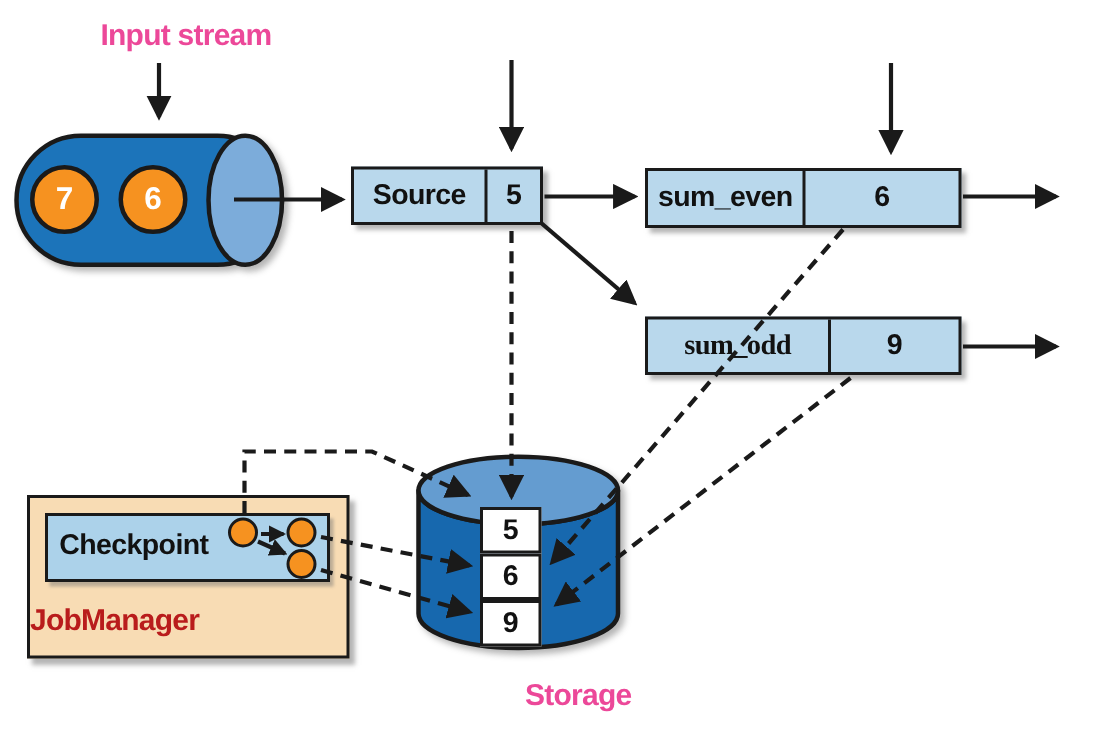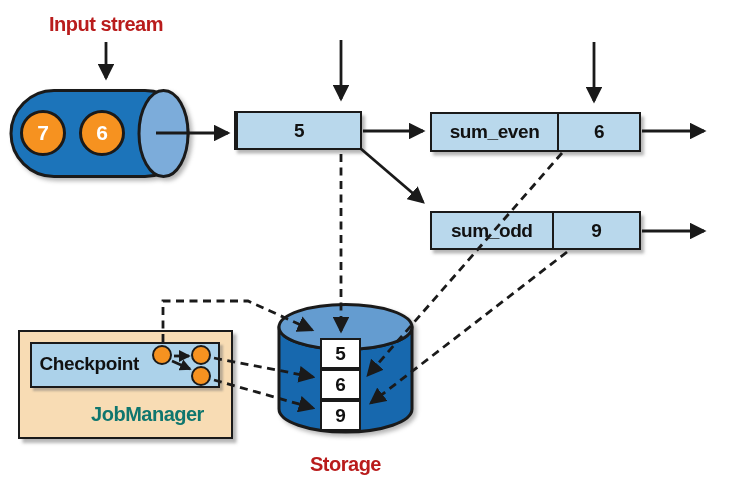--- a/index.html
+++ b/index.html
@@ -21,22 +21,22 @@
   }
   #shapes-layer { z-index: 0; }
   #lines-layer  { z-index: 3; }
   .cyl-shadow { filter: drop-shadow(3px 3.5px 2px rgba(90,90,90,.45)); }
 
   .diagram-label {
     position: absolute;
     font-size: 20px;
     font-weight: 700;
     letter-spacing: -0.5px;
-    text-align: center;
-    color: #b91c1c;
+    text-align: right;
+    color: #ec4899;
     z-index: 2;
   }
 
   
   .node {
     position: absolute;
     display: flex;
     border: 2.5px solid #1a1a1a;
     background: var(--node-fill, #b9d8ec);
     box-shadow: 3px 3.5px 3px rgba(110,110,110,.5);
@@ -110,25 +110,23 @@
     position: absolute;
     width: 20px; height: 20px;
     border: 2.5px solid #1a1a1a;
     border-radius: 50%;
     background: var(--event-fill, #f69220);
   }
   .jobmanager-title {
     position: absolute;
     left: 0; top: 71px;
     width: 100%;
-    text-align: center;
     font-size: 20px; font-weight: 700;
     letter-spacing: -0.5px;
-    color: #0f766e;
-    padding-left: 44px;
+    color: #b91c1c;
   }
 </style>
 </head>
 <body>
 
 <div id="canvas">
 
   <svg id="shapes-layer" class="layer" viewBox="0 0 743 493">
     <g class="cyl-shadow">
       <rect x="11" y="90.5" width="177" height="86" rx="43" style="fill:var(--stream-body)" stroke="#1a1a1a" stroke-width="3"></rect>
@@ -144,30 +142,31 @@
   <div class="diagram-label" style="left:270px; top:437px; width:151px;margin-top:16px;">Storage</div>
 
   <div class="event-circle" style="left:20px; top:110px;">
     <span>7</span>
   </div>
   <div class="event-circle" style="left:79px; top:110px;">
     <span>6</span>
   </div>
 
   <div class="node" style="left:234px; top:111px; width:128px; height:39px;">
+    <div class="cell" style="width:87px;">Source</div>
     <div class="cell value">5</div>
   </div>
 
   <div class="node" style="left:430px; top:112px; width:211px; height:40px;">
-    <div class="cell" style="width:125px;">sum_even</div>
+    <div class="cell" style="width:103px;">sum_even</div>
     <div class="cell value">6</div>
   </div>
 
   <div class="node" style="left:430px; top:211px; width:211px; height:39px;">
-    <div class="cell" style="width:119.5px;">sum_odd</div>
+    <div class="cell" style="width:119.5px;font-family:Liberation Serif, serif;">sum_odd</div>
     <div class="cell value">9</div>
   </div>
 
   <div class="storage-cell" style="top:338px;">5</div>
   <div class="storage-cell" style="top:369px;">6</div>
   <div class="storage-cell" style="top:400px;">9</div>
 
   <div class="jobmanager">
     <div class="checkpoint">
       <div class="checkpoint-title">Checkpoint</div>

